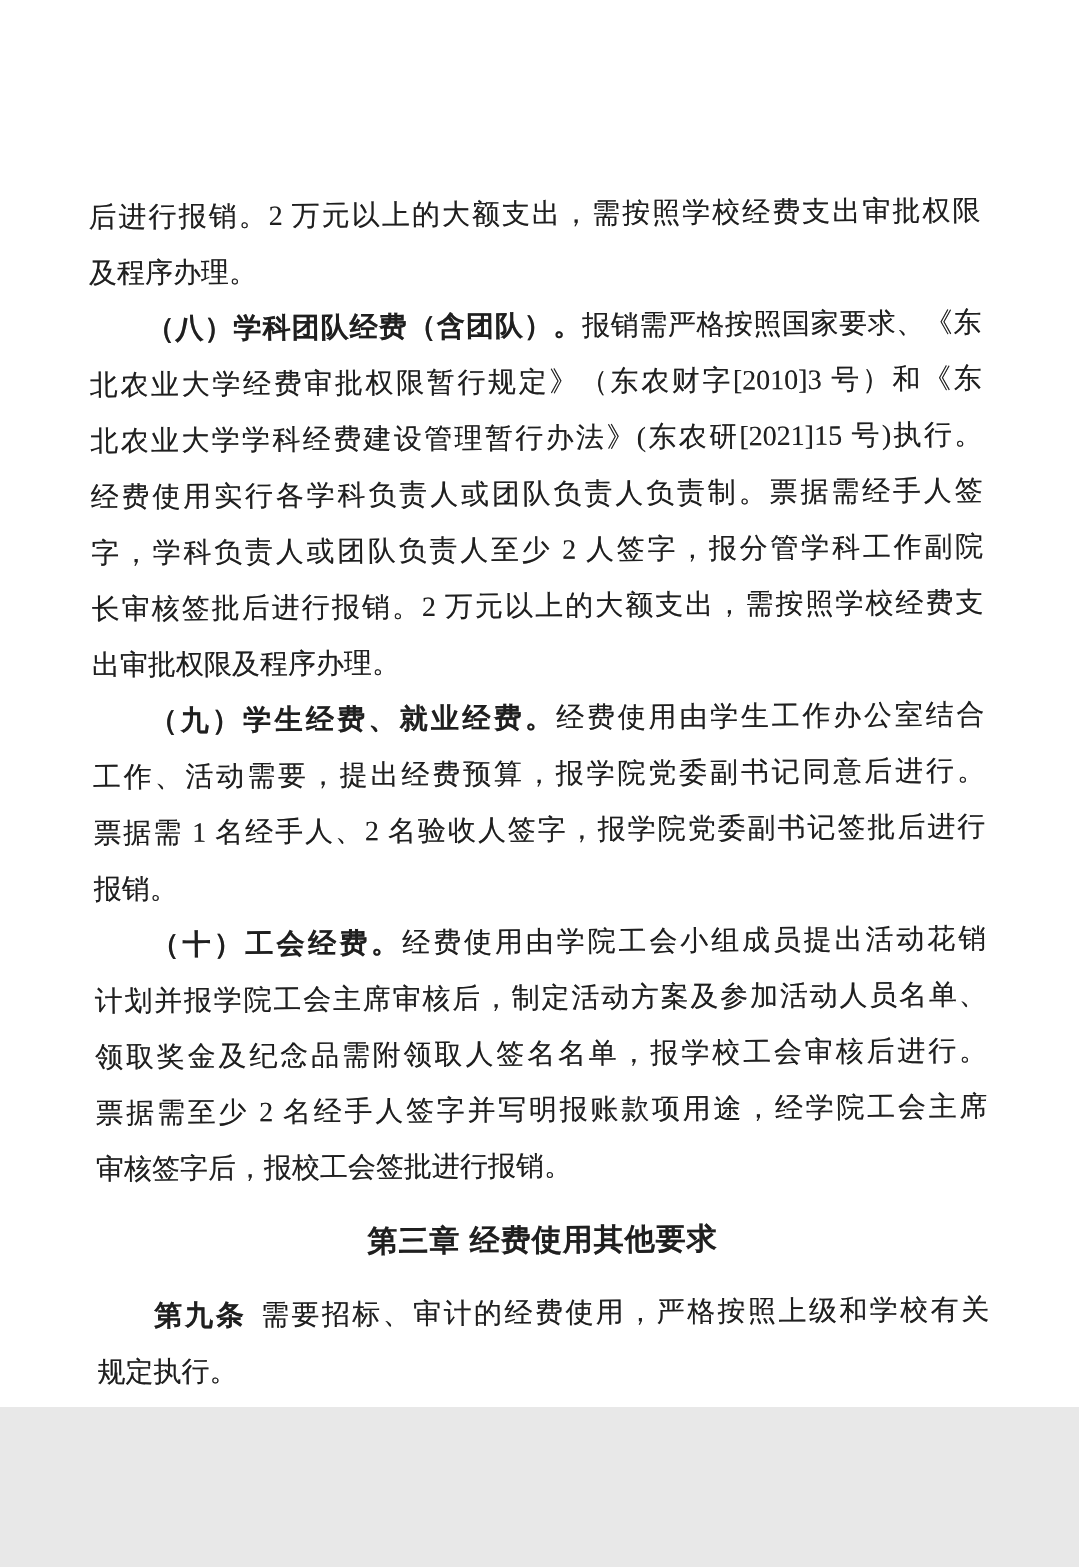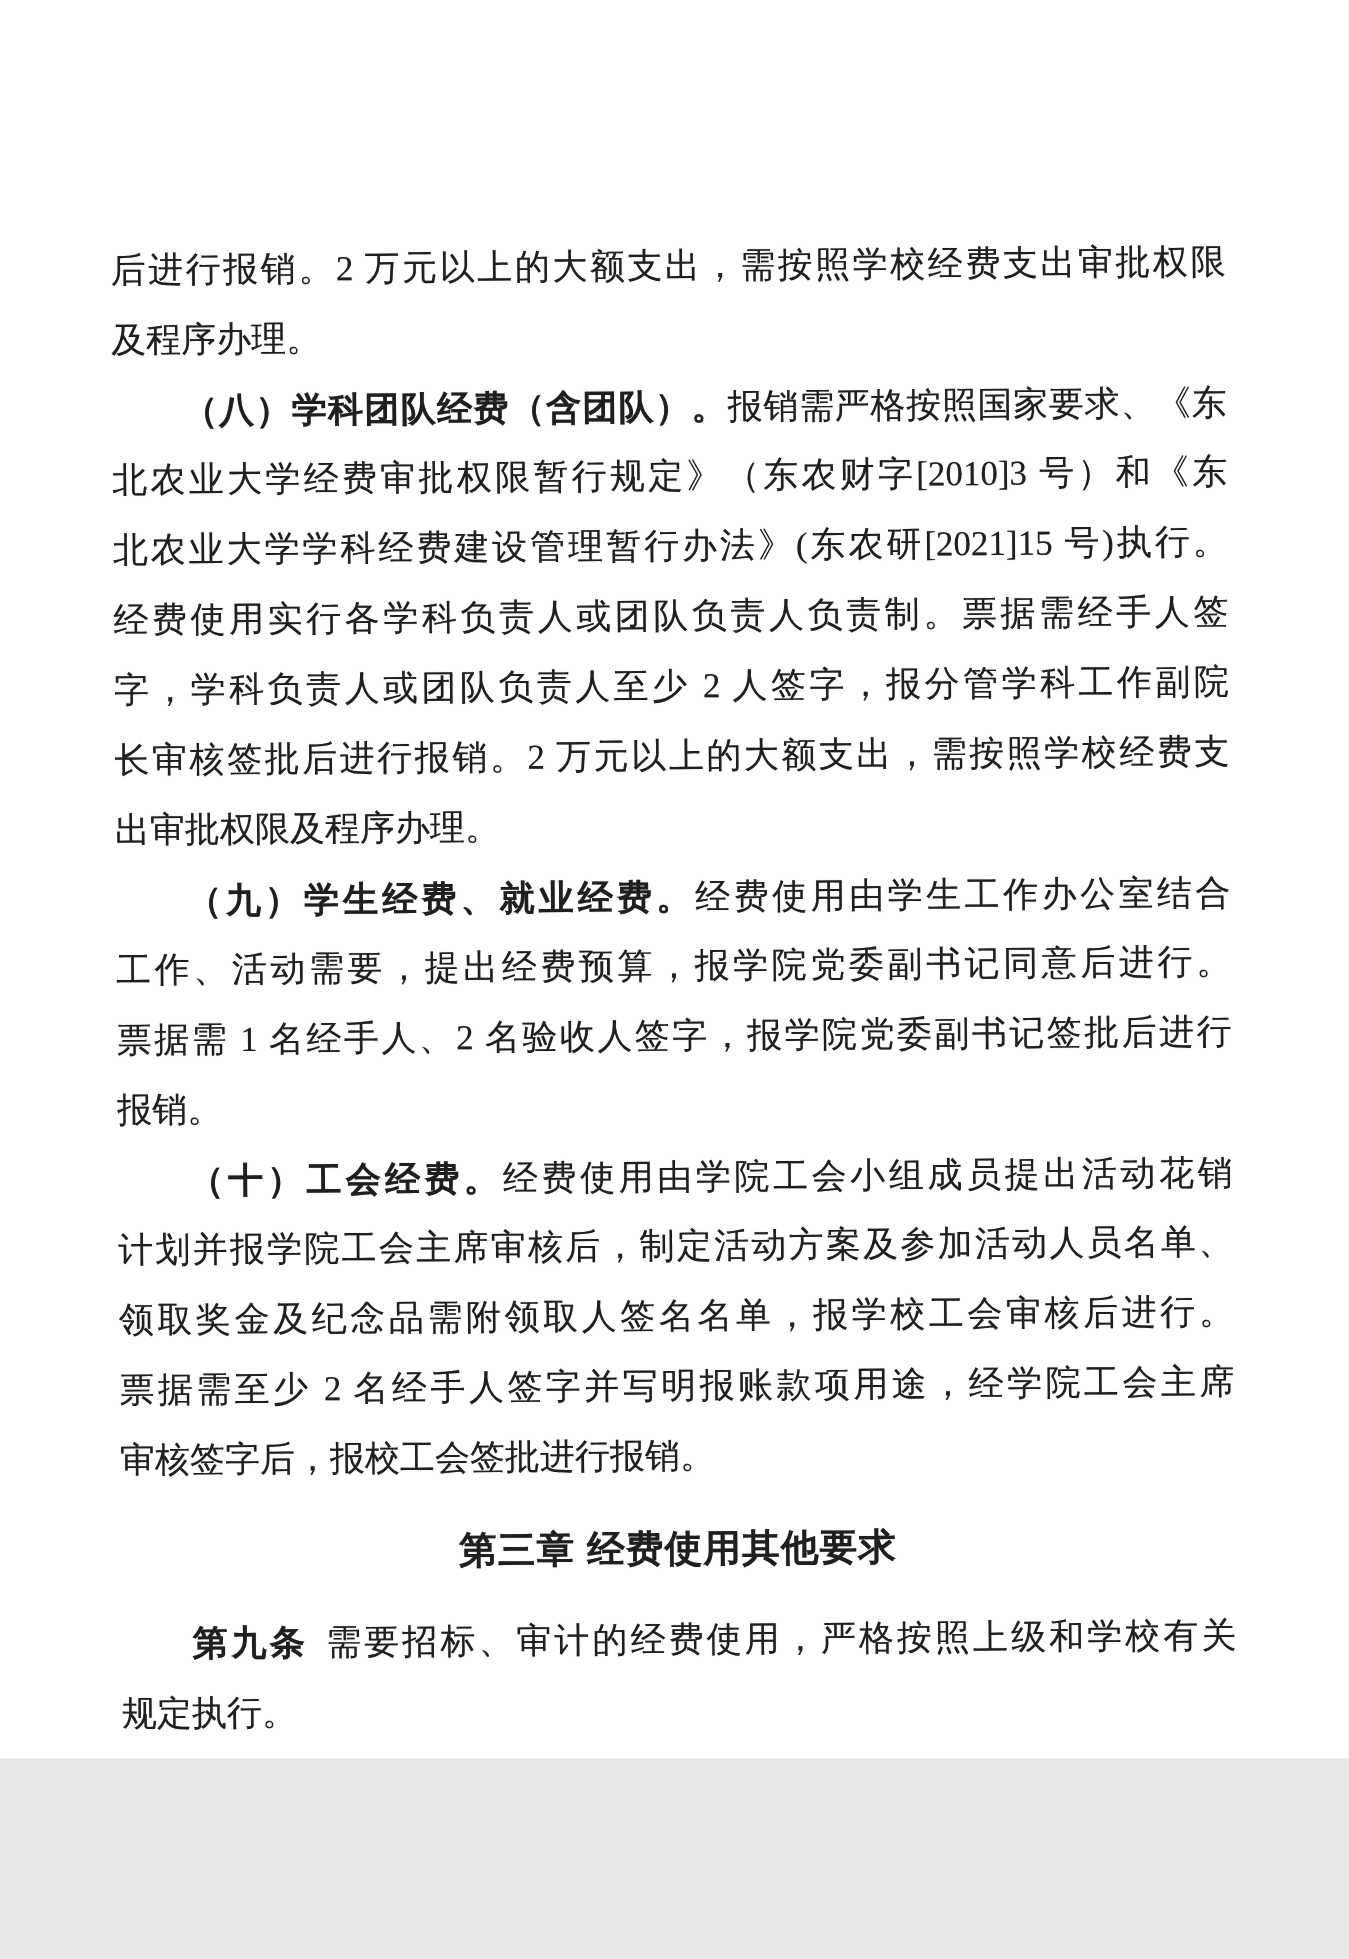--- a/index.html
+++ b/index.html
@@ -39,21 +39,21 @@
   .line.short {
     text-align: left;
     text-align-last: left;
   }
   .line.indent { text-indent: 57px; }
   .lead {
     font-weight: 700;
     font-family: "Liberation Sans", "DejaVu Sans", sans-serif;
     letter-spacing: 0.5px;
   }
-  .lead.gap { margin-right: 14px; font-family: Liberation Mono, monospace; }
+  .lead.gap { margin-right: 14px; }
   .chapter {
     font-weight: 700;
     font-family: "Liberation Sans", "DejaVu Sans", sans-serif;
     font-size: 30px;
     line-height: 56px;
     height: 56px;
     margin: 18px 0 17px 0;
     text-align: center;
     letter-spacing: 1px;
   }

